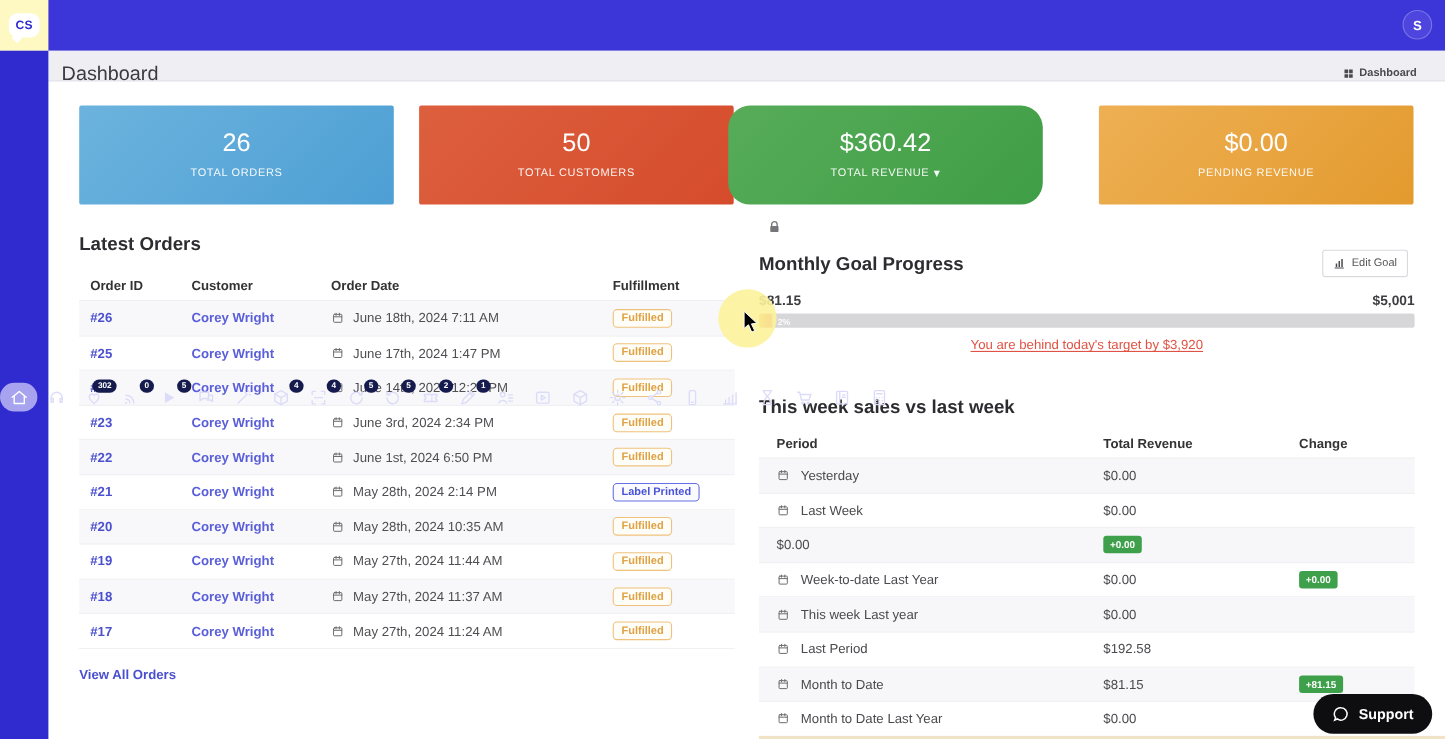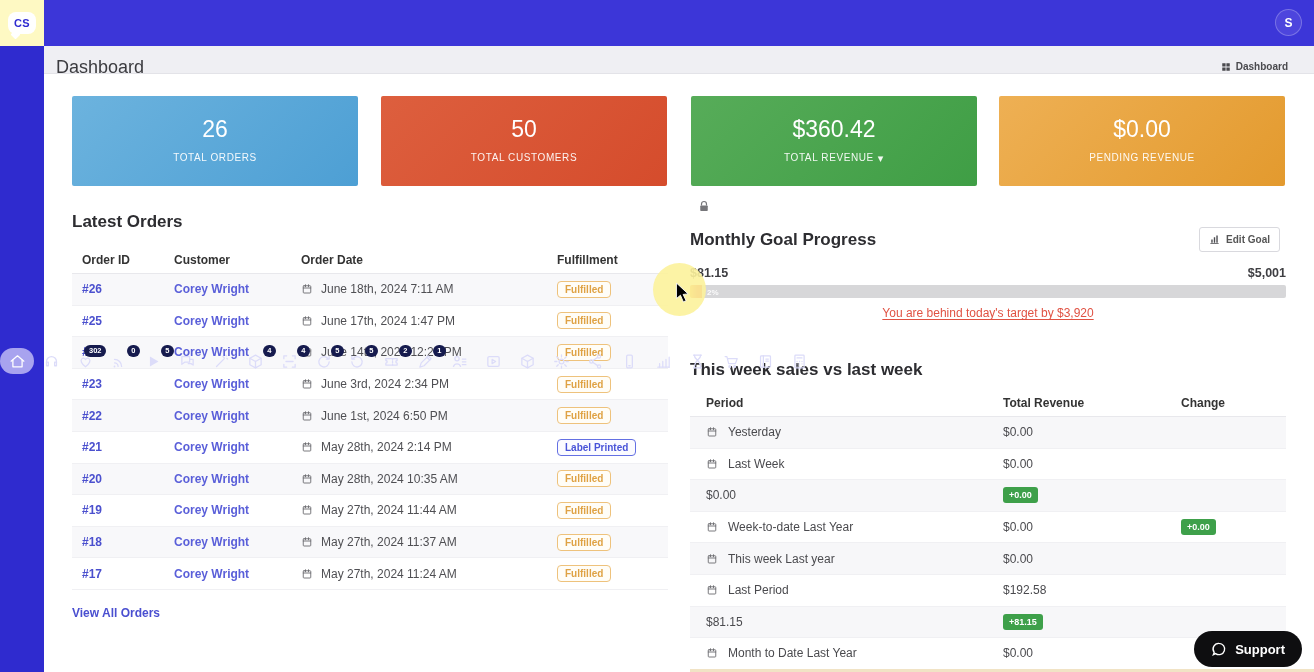--- a/index.html
+++ b/index.html
@@ -54,21 +54,21 @@
   .b-fulfilled { color:#dfa244; border:1px solid #eec27c; background:#fffdf7; }
   .b-label { color:#4953d8; border:1px solid #6470e3; background:#fbfbff; }
   .view-all { display:inline-block; margin-top:16px; font-size:12px; font-weight:700; color:#4a4fd0; text-decoration:none; cursor:pointer; }
 
   
   .rightcol { position:absolute; left:646px; top:110px; width:596px; }
   .lock { width:12px; height:13px; color:#76767a; margin-left:8px; }
   .lock svg { width:12px; height:13px; }
   .goal-headrow { position:relative; margin-top:17px; height:26px; }
   .goal-title { font-size:17px; font-weight:700; color:#2d2d31; }
-  .edit-goal { position:absolute; right:6px; top:-3px; display:flex; align-items:center; gap:6px; background:#fff; border:1px solid #d9d9de; border-radius:3px; padding:6px 9px; font-size:10px; font-weight:700; color:#555; cursor:pointer; }
+  .edit-goal { position:absolute; right:6px; top:-3px; display:flex; align-items:center; gap:6px; background:#fff; border:1px solid #d9d9de; border-radius:3px; padding:6px 9px; font-size:10px; font-weight:400; color:#555; cursor:pointer; }
   .edit-goal svg { width:11px; height:11px; }
   .goal-labels { display:flex; justify-content:space-between; margin-top:10px; font-size:12.5px; font-weight:600; color:#3e3e42; }
   .goal-bar { position:relative; margin-top:5px; height:13px; background:#d7d7d9; border-radius:2px; overflow:hidden; }
   .goal-fill { position:absolute; left:0; top:0; bottom:0; background:linear-gradient(90deg,#f0a13c,#da4531 60%,#d8402c); }
   .goal-pct { position:absolute; left:17px; top:2.5px; font-size:8px; font-weight:700; color:rgba(255,255,255,.9); }
   .goal-warning { margin-top:8px; text-align:center; font-size:12px; color:#e05243; text-decoration:underline; text-decoration-thickness:1px; text-underline-offset:2px; }
 
   .week-title { margin-top:40px; font-size:17px; font-weight:700; color:#2d2d31; }
   .w-head, .w-row { display:grid; grid-template-columns:297px 178px 1fr; align-items:center; padding-left:16px; }
   .w-head { margin-top:10px; height:27px; font-size:12px; font-weight:700; color:#333; border-bottom:1px solid #e8e8ec; }
@@ -326,21 +326,21 @@
         <div class="stat-label">
           <span>TOTAL ORDERS</span>
         </div>
       </div>
       <div class="stat-card" style="left: 337px; background: linear-gradient(135deg, rgb(221, 95, 62), rgb(213, 76, 44));">
         <div class="stat-value">50</div>
         <div class="stat-label">
           <span>TOTAL CUSTOMERS</span>
         </div>
       </div>
-      <div class="stat-card" style="left: 647px; background: linear-gradient(135deg, rgb(87, 172, 89), rgb(63, 158, 69));">
+      <div class="stat-card" style="left: 618px; background: linear-gradient(135deg, rgb(87, 172, 89), rgb(63, 158, 69)); border-radius: 20px;">
         <div class="stat-value">$360.42</div>
         <div class="stat-label">
           <span>TOTAL REVENUE</span>
           <span class="chev">▾</span>
         </div>
       </div>
       <div class="stat-card" style="left: 955px; background: linear-gradient(135deg, rgb(238, 176, 84), rgb(227, 154, 46));">
         <div class="stat-value">$0.00</div>
         <div class="stat-label">
           <span>PENDING REVENUE</span>
@@ -599,20 +599,29 @@
                 <rect x="4.5" y="5.5" width="15" height="14.5" rx="1.5"></rect>
                 <path d="M4.5 10h15M9 3.5v4M15 3.5v4"></path>
               </svg>
             </span>
             <span>Last Period</span>
           </span>
           <span>$192.58</span>
           <span class="w-change"></span>
         </div>
         <div class="w-row">
+          <span class="w-period">
+            <span class="cal">
+              <svg viewBox="0 0 24 24" fill="none" stroke="#6b6b6f" stroke-width="1.8" stroke-linecap="round">
+                <rect x="4.5" y="5.5" width="15" height="14.5" rx="1.5"></rect>
+                <path d="M4.5 10h15M9 3.5v4M15 3.5v4"></path>
+              </svg>
+            </span>
+            <span>Month to Date</span>
+          </span>
           <span>$81.15</span>
           <span class="w-change"><span class="chg-badge">+81.15</span></span>
         </div>
         <div class="w-row">
           <span class="w-period">
             <span class="cal">
               <svg viewBox="0 0 24 24" fill="none" stroke="#6b6b6f" stroke-width="1.8" stroke-linecap="round">
                 <rect x="4.5" y="5.5" width="15" height="14.5" rx="1.5"></rect>
                 <path d="M4.5 10h15M9 3.5v4M15 3.5v4"></path>
               </svg>

